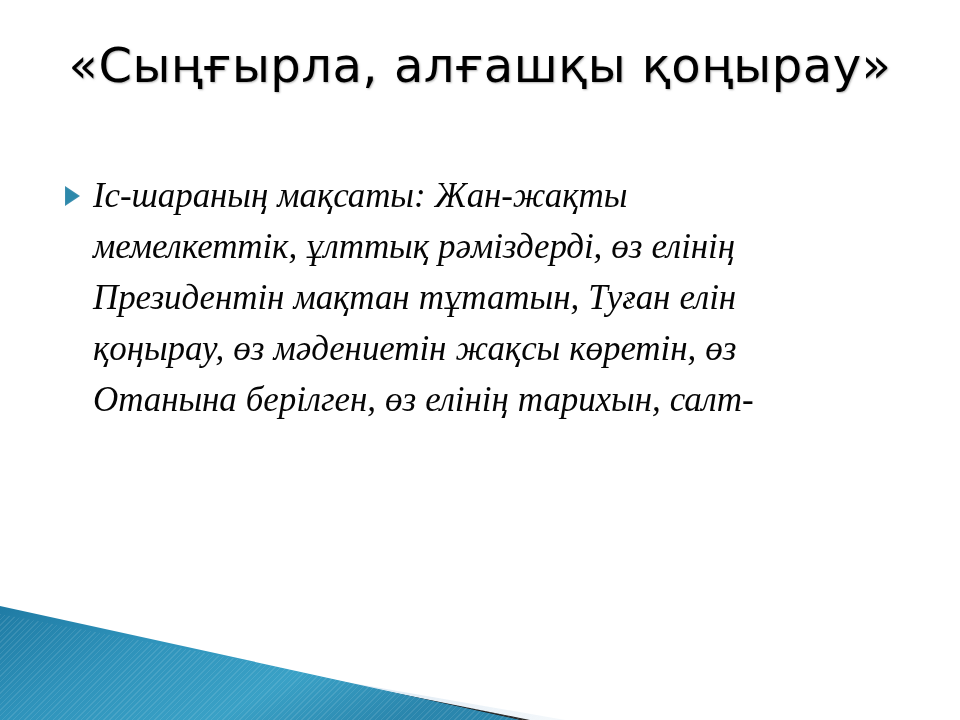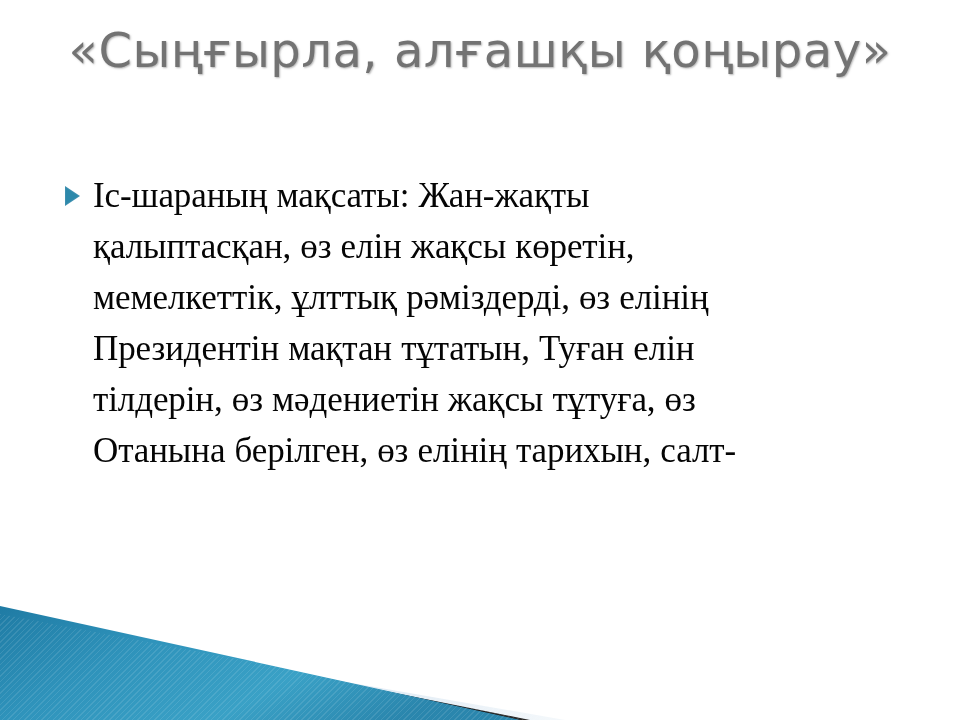--- a/index.html
+++ b/index.html
@@ -14,29 +14,29 @@
     height: 720px;
     background: #ffffff;
     overflow: hidden;
     font-family: "Liberation Serif", "DejaVu Serif", serif;
   }
 
   
   #slide-title {
     position: absolute;
     left: 40px;
-    top: 23px;
+    top: 38px;
     width: 880px;
     text-align: center;
     font-family: "DejaVu Sans", "Liberation Sans", sans-serif;
     font-size: 48px;
     font-weight: 400;
     line-height: 1.15;
     letter-spacing: 0.5px;
-    color: #737373;
+    color: #000000;
     text-shadow: 1px 1px 2px rgba(120,120,120,0.55);
     white-space: nowrap;
   }
 
   
   #body-block {
     position: absolute;
     left: 62px;
     top: 170px;
     width: 840px;
@@ -75,21 +75,21 @@
   }
   #bullet-text {
     flex: 1 1 auto;
     font-family: "Liberation Serif", "DejaVu Serif", serif;
     font-size: 35px;
     line-height: 51px;
     color: #050505;
     letter-spacing: -0.1px;
     word-spacing: 0.5px;
   }
-  #bullet-text .ln { display: block; white-space: nowrap; }
+  #bullet-text .ln { display: block; white-space: nowrap; font-style: italic; }
 
   
   #corner-decor {
     position: absolute;
     left: 0;
     bottom: 0;
     width: 700px;
     height: 120px;
     pointer-events: none;
   }
@@ -121,24 +121,23 @@
   <div id="slide-title">«Сыңғырла, алғашқы қоңырау»</div>
 
   <div id="body-block">
     <div class="bullet-row">
       <span class="bullet-marker">
         <span class="tri"></span>
         <span class="tri-inner"></span>
       </span>
       <div id="bullet-text">
         <span class="ln">Іс-шараның мақсаты: Жан-жақты</span>
-        <span class="ln">қалыптасқан, өз елін жақсы көретін,</span>
         <span class="ln">мемелкеттік, ұлттық рәміздерді, өз елінің</span>
         <span class="ln">Президентін мақтан тұтатын, Туған елін</span>
-        <span class="ln">тілдерін, өз мәдениетін жақсы тұтуға, өз</span>
+        <span class="ln">қоңырау, өз мәдениетін жақсы көретін, өз</span>
         <span class="ln">Отанына берілген, өз елінің тарихын, салт-</span>
       </div>
     </div>
   </div>
 
   <div id="corner-decor">
     <svg width="700" height="120" viewBox="0 0 700 120" xmlns="http://www.w3.org/2000/svg">
       <defs>
         <linearGradient id="tealGrad" x1="0" y1="0" x2="1" y2="0.6">
           <stop offset="0%" stop-color="#1d7characterless"></stop>

